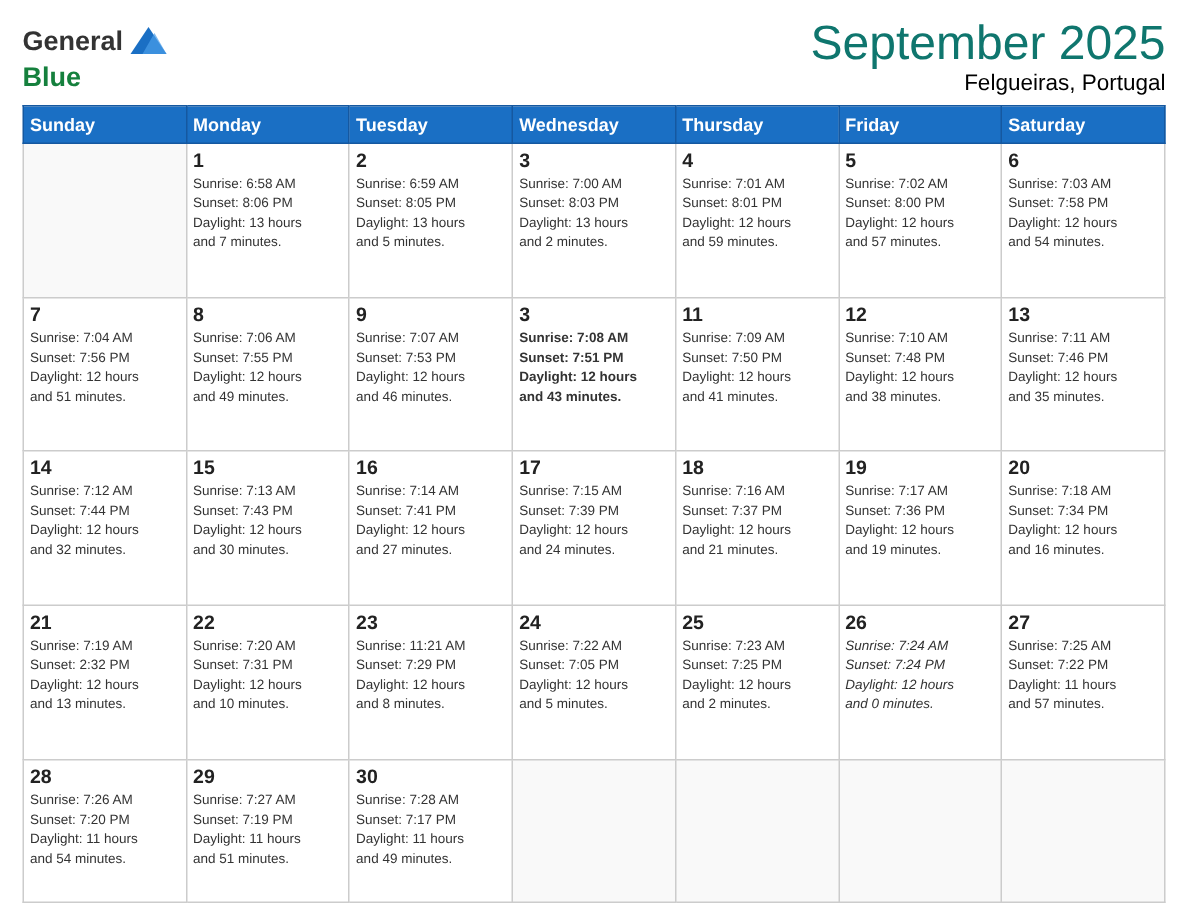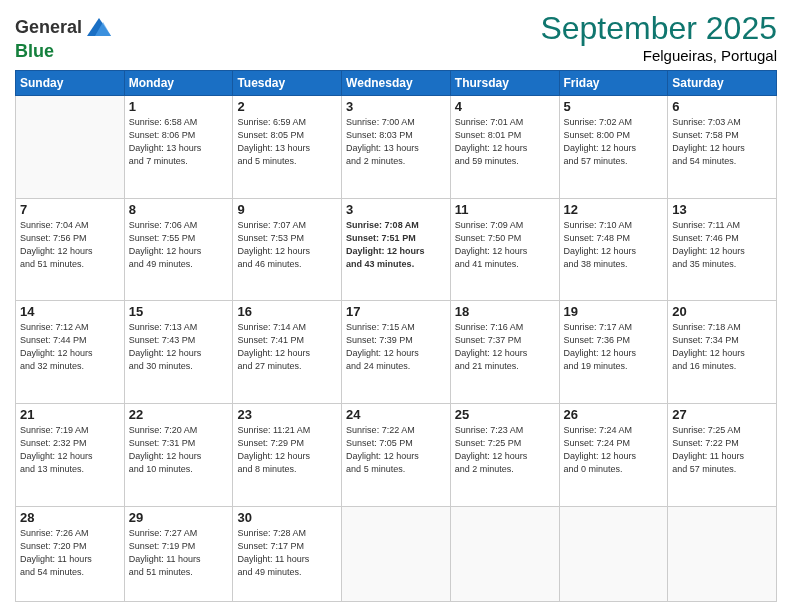--- a/index.html
+++ b/index.html
@@ -315,21 +315,21 @@
           </td>
           <td>
             <span class="day-number">25</span>
             <div class="day-info" style="white-space: pre-line;">Sunrise: 7:23 AM
 Sunset: 7:25 PM
 Daylight: 12 hours
 and 2 minutes.</div>
           </td>
           <td>
             <span class="day-number">26</span>
-            <div class="day-info" style="white-space: pre-line;">Sunrise: 7:24 AM
+            <div class="day-info" style="white-space: pre-line; font-style: italic;">Sunrise: 7:24 AM
 Sunset: 7:24 PM
 Daylight: 12 hours
 and 0 minutes.</div>
           </td>
           <td>
             <span class="day-number">27</span>
             <div class="day-info" style="white-space: pre-line;">Sunrise: 7:25 AM
 Sunset: 7:22 PM
 Daylight: 11 hours
 and 57 minutes.</div>

